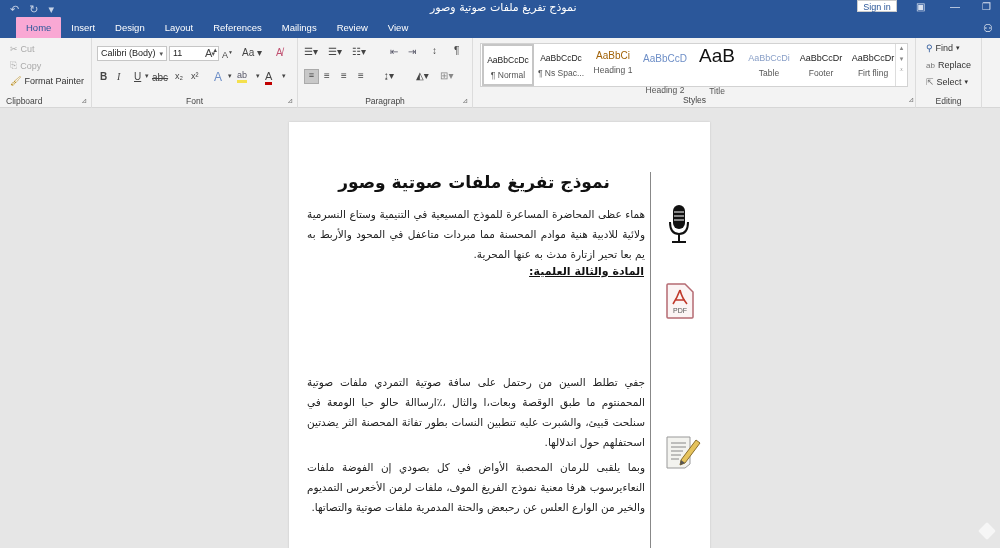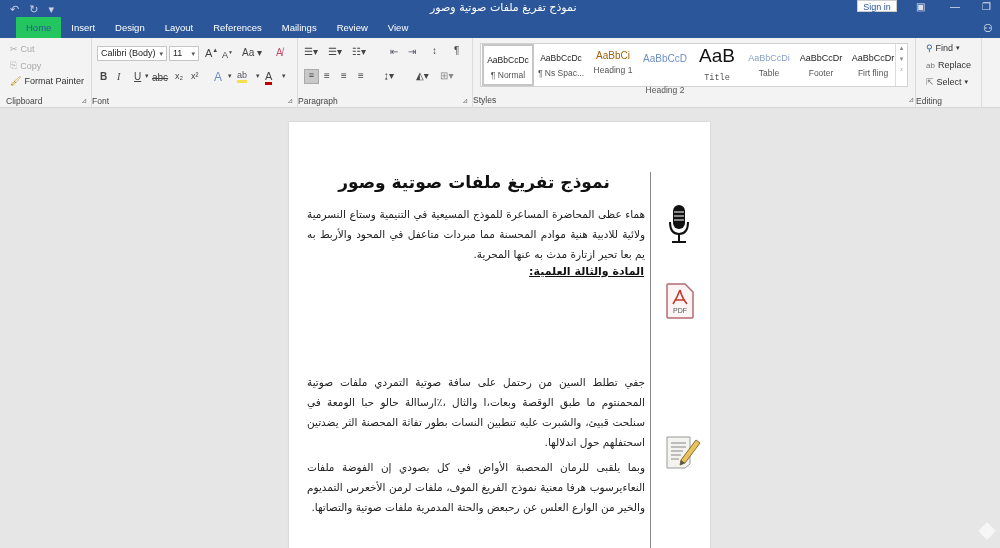--- a/index.html
+++ b/index.html
@@ -4,26 +4,26 @@
 <style>
   * { box-sizing: border-box; margin: 0; padding: 0; }
   html, body { width: 1000px; height: 548px; overflow: hidden; background: #e6e6e6; font-family: "Liberation Sans", sans-serif; }
   .titlebar { position: absolute; left: 0; top: 0; width: 1000px; height: 40px; background: #2b579a; }
   .qat { position: absolute; left: 10px; top: 3px; color: #c8d3e6; font-size: 11px; display: flex; gap: 10px; }
   .doc-title { position: absolute; left: 430px; top: 1px; color: #fff; font-size: 11px; direction: rtl; font-family: "DejaVu Sans", sans-serif; }
   .signin { position: absolute; left: 857px; top: 0; width: 40px; height: 12px; background: #fff; color: #2b579a; font-size: 9px; text-align: center; line-height: 12px; border: 1px solid #ccc; }
   .winctl { position: absolute; top: 1px; color: #d8e0ef; font-size: 10px; }
   .tabs { position: absolute; left: 16px; top: 17px; height: 21px; display: flex; align-items: stretch; }
   .tab { color: #fff; font-size: 9.5px; padding: 0 10px; line-height: 22px; cursor: pointer; }
-  .tab.active { background: #22c55e; color: #2b579a; padding: 0 10px; border-radius: 1px 1px 0 0; }
+  .tab.active { background: #f9a8d4; color: #2b579a; padding: 0 10px; border-radius: 1px 1px 0 0; }
   .tellme { color: #fff; font-size: 9.5px; line-height: 22px; padding-left: 12px; display: flex; align-items: center; gap: 8px; }
   .user-icon { position: absolute; left: 983px; top: 22px; color: #fff; font-size: 11px; }
   .ribbon { position: absolute; left: 0; top: 38px; width: 1000px; height: 70px; background: #f3f3f3; border-bottom: 1px solid #d6d6d6; }
   .group { position: absolute; top: 0; height: 70px; border-right: 1px solid #dcdcdc; }
-  .group-label { position: absolute; bottom: 2px; left: 0; right: 0; font-size: 8.5px; color: #444; }
+  .group-label { position: absolute; bottom: 2px; left: 0; right: 0; text-align: center; font-size: 8.5px; color: #444; }
   .launcher { position: absolute; bottom: 3px; right: 4px; font-size: 7px; color: #777; }
   .rb-item { position: absolute; font-size: 9px; color: #333; display: flex; align-items: center; gap: 3px; white-space: nowrap; }
   .rb-item.dim { color: #aaa; }
   .combo { position: absolute; height: 15px; border: 1px solid #c6c6c6; background: #fff; font-size: 9px; line-height: 13px; padding-left: 3px; color: #222; }
   .combo .arr { position: absolute; right: 3px; top: 0; font-size: 7px; color: #555; }
   .ico { position: absolute; font-size: 10px; color: #444; text-align: center; }
   .styles-gallery { position: absolute; left: 480px; top: 5px; width: 428px; height: 44px; background: #fff; border: 1px solid #d2d2d2; }
   .style-item { position: absolute; top: 0; width: 52px; height: 42px; text-align: center; cursor: pointer; }
   .style-item.active { border: 2px solid #c6c6c6; }
   .style-prev { font-size: 9px; color: #222; margin-top: 9px; white-space: nowrap; overflow: hidden; }
@@ -82,21 +82,21 @@
         <span>Format Painter</span>
     </div>
     <div class="group-label" style="text-align:left;padding-left:6px;">Clipboard</div>
     <span class="launcher">⊿</span>
   </div>
 
   <div class="group" style="left:92px;width:206px;">
     <div class="combo" style="left:5px;top:8px;width:70px;">
       <span>Calibri (Body)</span><span class="arr">▾</span>
     </div>
-    <div class="combo" style="left:77px;top:8px;width:30px;">
+    <div class="combo" style="left:77px;top:8px;width:50px;">
       <span>11</span><span class="arr">▾</span>
     </div>
     <span class="ico" style="left:113px;top:9px;font-size:11px;">A<sup style="font-size:6px">▲</sup></span>
     <span class="ico" style="left:130px;top:11px;font-size:9px;">A<sup style="font-size:5px">▼</sup></span>
     <span class="ico" style="left:150px;top:9px;"><span>Aa</span> ▾</span>
     <span class="ico" style="left:184px;top:9px;color:#c05070;">A̸</span>
 
     <span class="ico" style="left:8px;top:33px;font-weight:bold;">B</span>
     <span class="ico" style="left:25px;top:33px;font-style:italic;font-family:'Liberation Serif',serif;">I</span>
     <span class="ico" style="left:42px;top:33px;text-decoration:underline;">U</span>
@@ -146,21 +146,21 @@
     <div class="style-item" style="left:106px;">
       <div class="style-prev" style="font-size:10px;color:#a16207;margin-top:6px;">AaBbCi</div>
       <div class="style-name" style="margin-top:4px;">Heading 1</div>
     </div>
     <div class="style-item" style="left:158px;">
       <div class="style-prev" style="font-size:10px;color:#6d8ec7;">AaBbCcD</div>
       <div class="style-name" style="margin-top:21px;">Heading 2</div>
     </div>
     <div class="style-item" style="left:210px;">
       <div class="style-prev" style="font-size:19px;margin-top:1px;color:#111;">AaB</div>
-      <div class="style-name" style="margin-top:6px;font-family:Liberation Mono, monospace;">Title</div>
+      <div class="style-name" style="margin-top:19px;">Title</div>
     </div>
     <div class="style-item" style="left:262px;">
       <div class="style-prev" style="color:#8aa0c8;">AaBbCcDi</div>
       <div class="style-name">Table</div>
     </div>
     <div class="style-item" style="left:314px;">
       <div class="style-prev">AaBbCcDr</div>
       <div class="style-name">Footer</div>
     </div>
     <div class="style-item" style="left:366px;">

